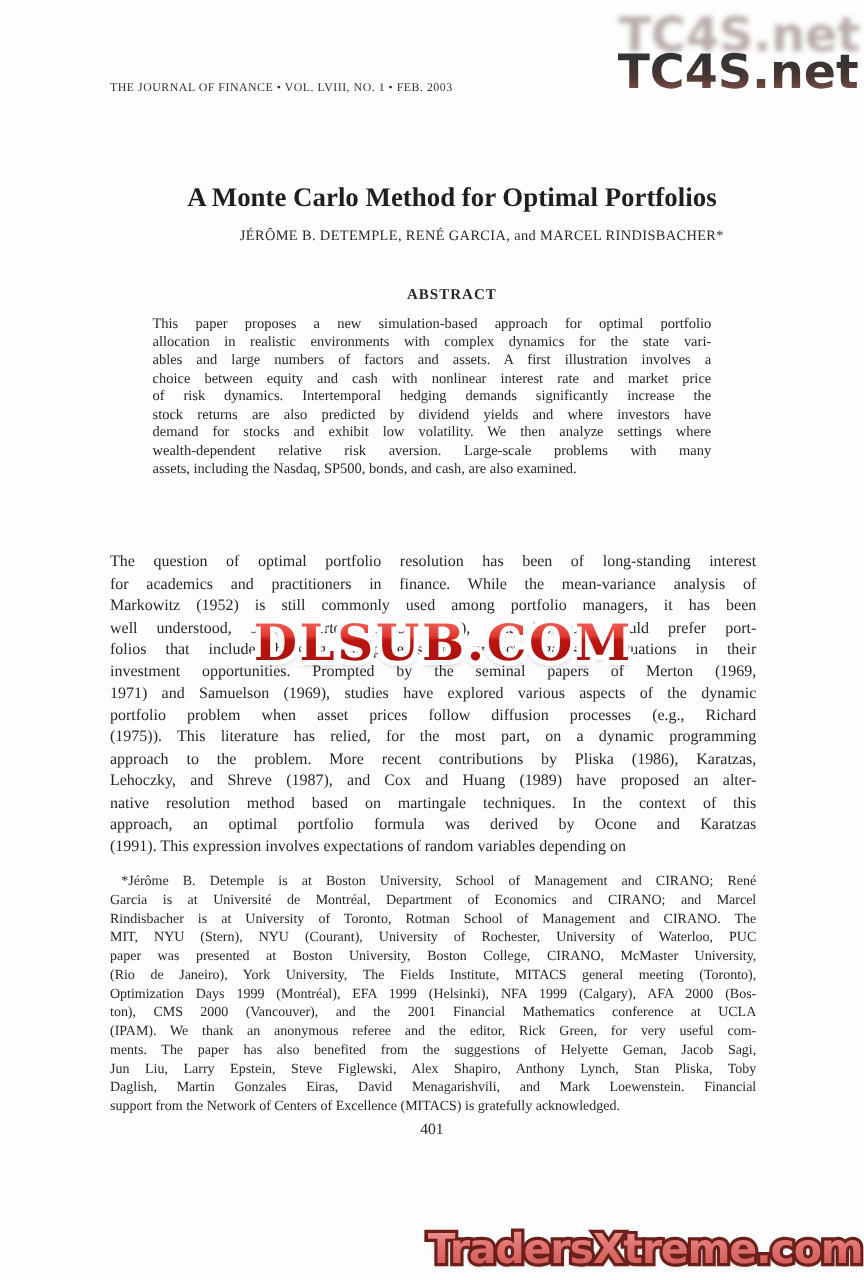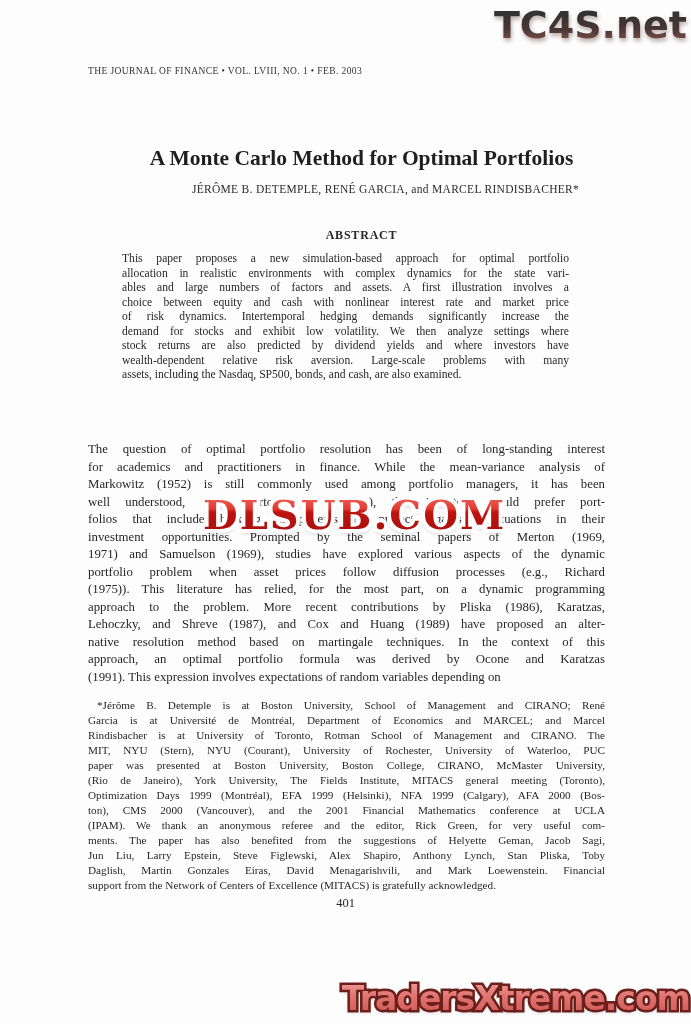--- a/index.html
+++ b/index.html
@@ -121,20 +121,21 @@
   .wm-tc4s .wm-under {
     color: rgba(60, 25, 20, 0.35);
     filter: blur(2px);
     transform: translate(1px, 3px);
   }
   .wm-tc4s .wm-over {
     background: linear-gradient(180deg, #333333 25%, #473633 58%, #8d554b 95%);
     -webkit-background-clip: text;
     background-clip: text;
     color: transparent;
+    margin-top: 32px;
   }
 
   .wm-dlsub {
     left: 203px;
     top: 491px;
     font-family: "DejaVu Serif", "Liberation Serif", serif;
     font-weight: bold;
     font-size: 40px;
     letter-spacing: 2px;
   }
@@ -187,22 +188,22 @@
   <div class="authors">JÉRÔME B. DETEMPLE, RENÉ GARCIA, and MARCEL RINDISBACHER*</div>
 
   <div class="abstract-heading">ABSTRACT</div>
 
   <div class="abstract justify-lines">
       <div>This paper proposes a new simulation-based approach for optimal portfolio</div>
       <div>allocation in realistic environments with complex dynamics for the state vari-</div>
       <div>ables and large numbers of factors and assets. A first illustration involves a</div>
       <div>choice between equity and cash with nonlinear interest rate and market price</div>
       <div>of risk dynamics. Intertemporal hedging demands significantly increase the</div>
+      <div>stock returns are also predicted by dividend yields and where investors have</div>
       <div>demand for stocks and exhibit low volatility. We then analyze settings where</div>
-      <div>stock returns are also predicted by dividend yields and where investors have</div>
       <div>wealth-dependent relative risk aversion. Large-scale problems with many</div>
       <div>assets, including the Nasdaq, SP500, bonds, and cash, are also examined.</div>
     </div>
 
   <div class="body-text justify-lines">
       <div>The question of optimal portfolio resolution has been of long-standing interest</div>
       <div>for academics and practitioners in finance. While the mean-variance analysis of</div>
       <div>Markowitz (1952) is still commonly used among portfolio managers, it has been</div>
       <div>well understood, since Merton (1969, 1971), that investors would prefer port-</div>
       <div>folios that include hedging components to protect against fluctuations in their</div>
@@ -217,21 +218,21 @@
       <div>(1991). This expression involves expectations of random variables depending on</div>
     </div>
 
   <div class="wm wm-dlsub">
     <span class="wm-under">DLSUB.COM</span>
     <span class="wm-over">DLSUB.COM</span>
   </div>
 
   <div class="footnote justify-lines">
       <div>*Jérôme B. Detemple is at Boston University, School of Management and CIRANO; René</div>
-      <div>Garcia is at Université de Montréal, Department of Economics and MARCEL; and Marcel</div>
+      <div>Garcia is at Université de Montréal, Department of Economics and CIRANO; and Marcel</div>
       <div>Rindisbacher is at University of Toronto, Rotman School of Management and CIRANO. The</div>
       <div>MIT, NYU (Stern), NYU (Courant), University of Rochester, University of Waterloo, PUC</div>
       <div>paper was presented at Boston University, Boston College, CIRANO, McMaster University,</div>
       <div>(Rio de Janeiro), York University, The Fields Institute, MITACS general meeting (Toronto),</div>
       <div>Optimization Days 1999 (Montréal), EFA 1999 (Helsinki), NFA 1999 (Calgary), AFA 2000 (Bos-</div>
       <div>ton), CMS 2000 (Vancouver), and the 2001 Financial Mathematics conference at UCLA</div>
       <div>(IPAM). We thank an anonymous referee and the editor, Rick Green, for very useful com-</div>
       <div>ments. The paper has also benefited from the suggestions of Helyette Geman, Jacob Sagi,</div>
       <div>Jun Liu, Larry Epstein, Steve Figlewski, Alex Shapiro, Anthony Lynch, Stan Pliska, Toby</div>
       <div>Daglish, Martin Gonzales Eiras, David Menagarishvili, and Mark Loewenstein. Financial</div>

